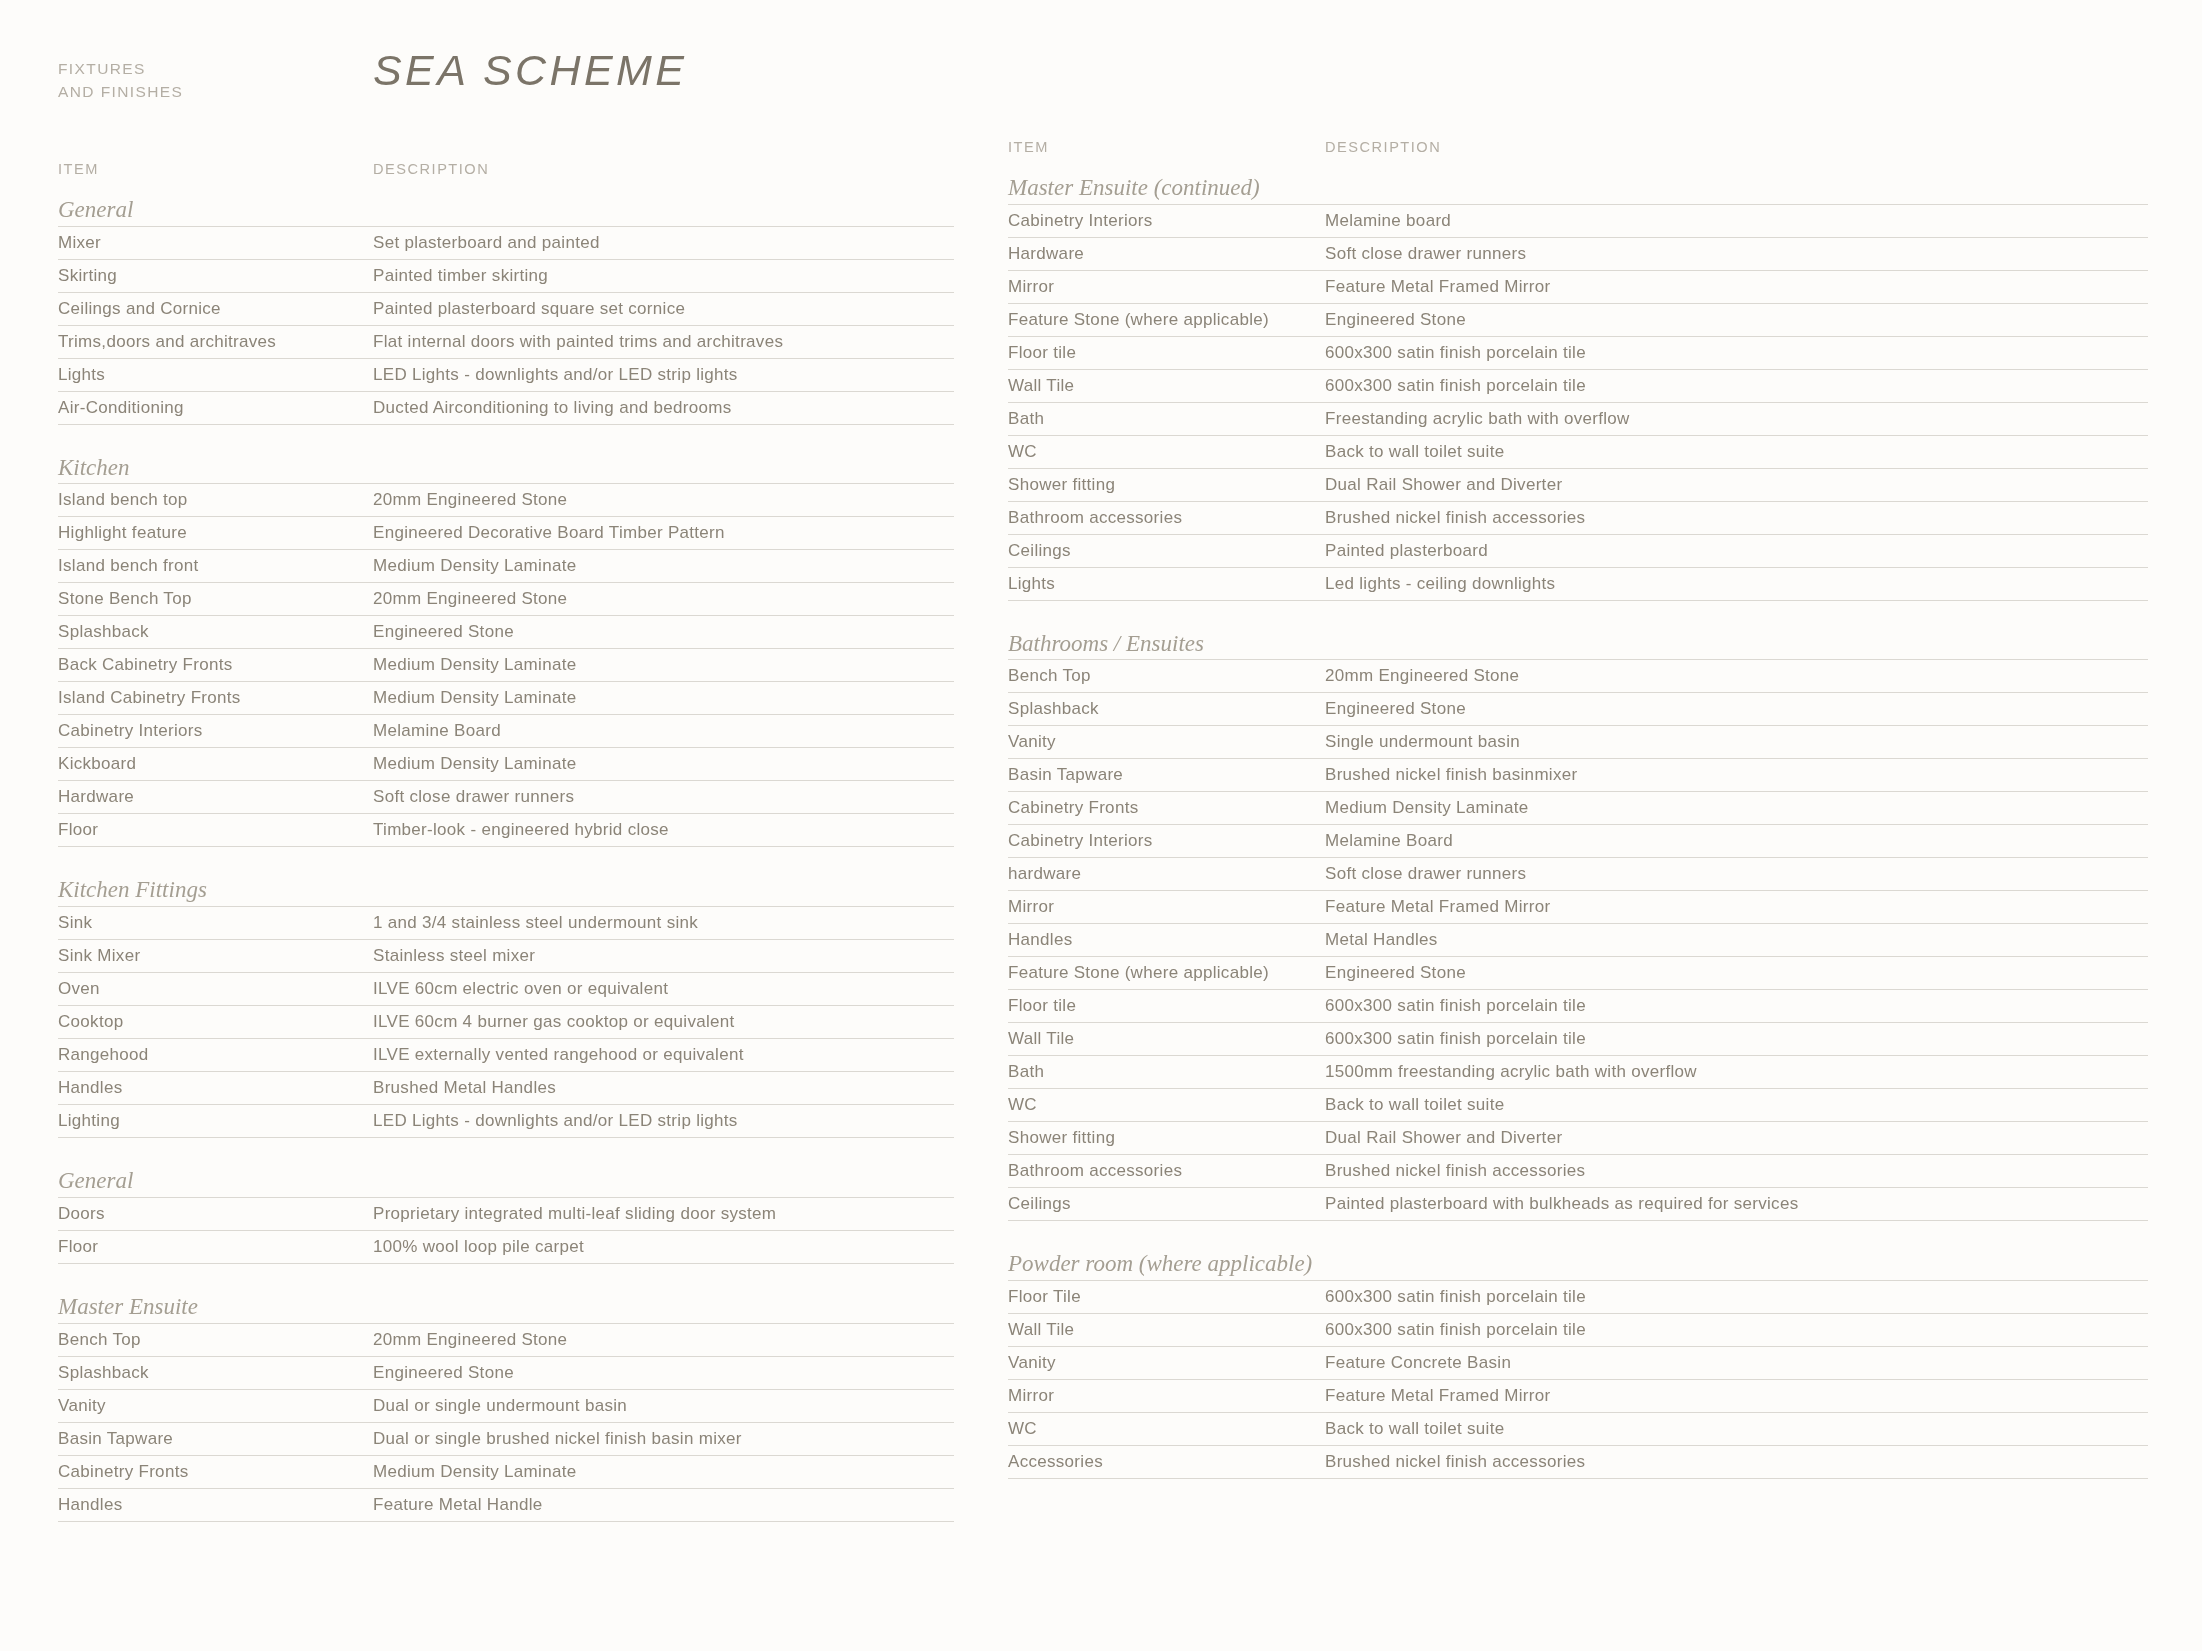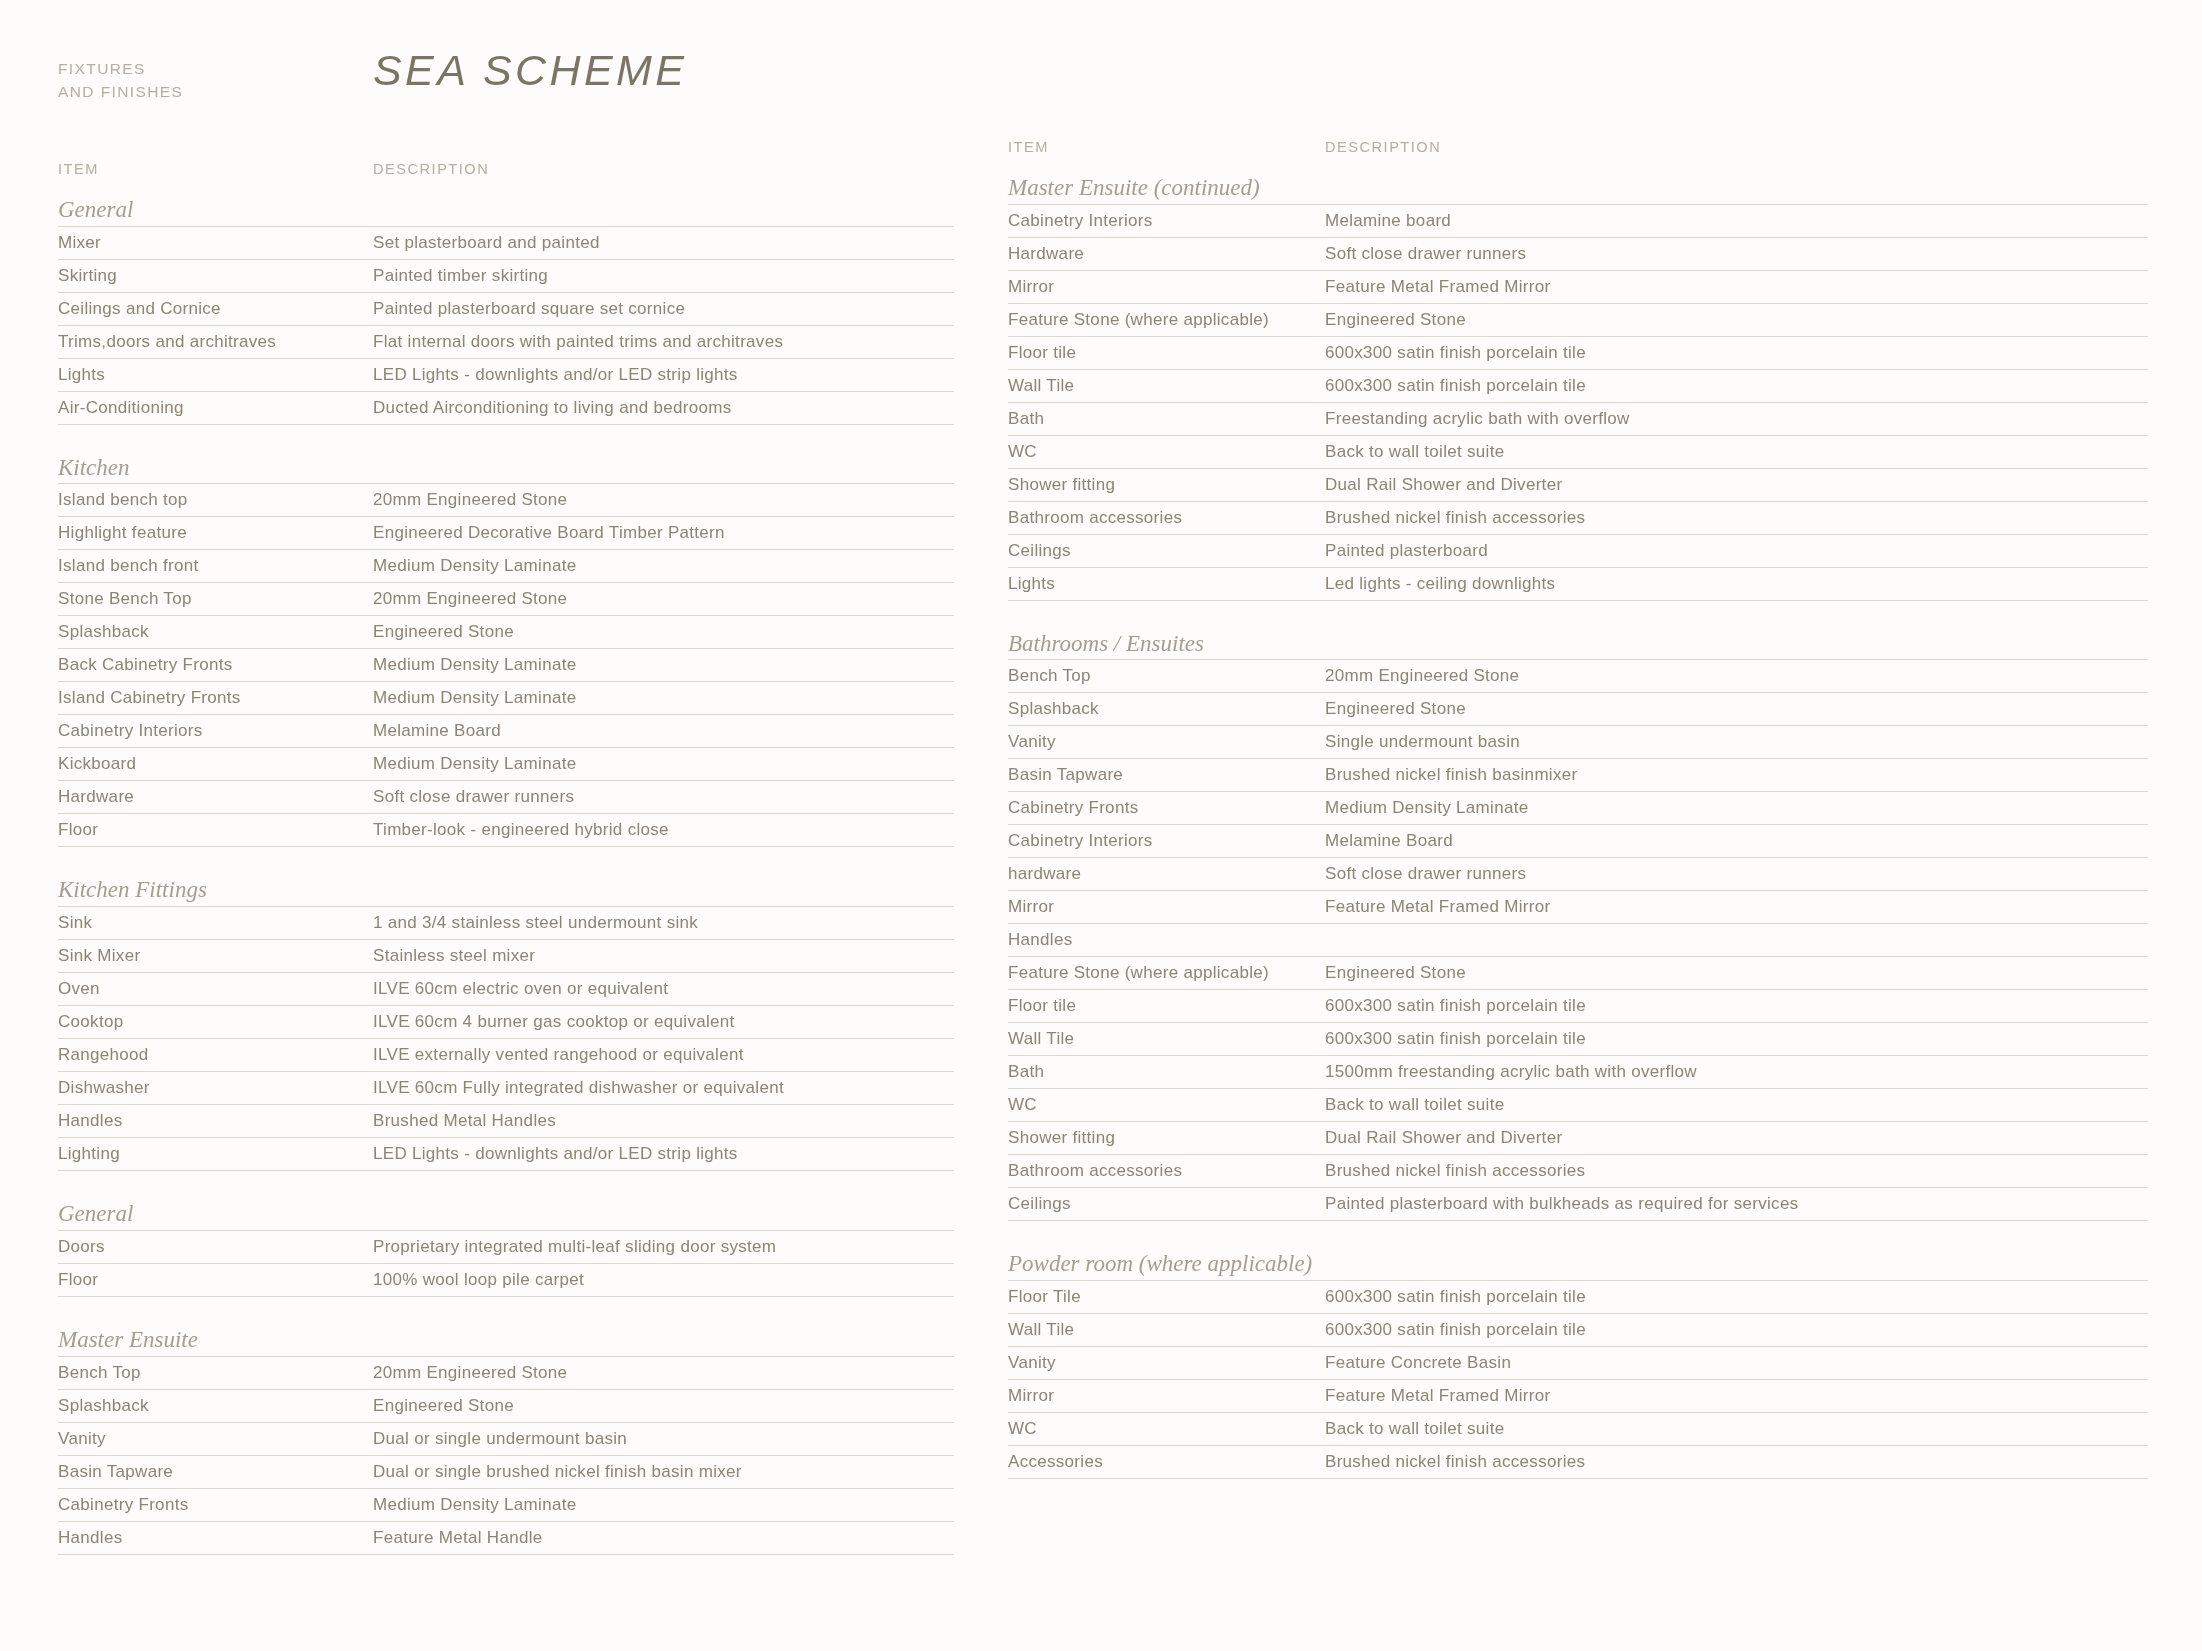--- a/index.html
+++ b/index.html
@@ -154,24 +154,20 @@
         </div>
         <div class="row">
           <span class="cell">Cooktop</span>
           <span class="cell">ILVE 60cm 4 burner gas cooktop or equivalent</span>
         </div>
         <div class="row">
           <span class="cell">Rangehood</span>
           <span class="cell">ILVE externally vented rangehood or equivalent</span>
         </div>
         <div class="row">
-          <span class="cell">Dishwasher</span>
-          <span class="cell">ILVE 60cm Fully integrated dishwasher or equivalent</span>
-        </div>
-        <div class="row">
           <span class="cell">Handles</span>
           <span class="cell">Brushed Metal Handles</span>
         </div>
         <div class="row">
           <span class="cell">Lighting</span>
           <span class="cell">LED Lights - downlights and/or LED strip lights</span>
         </div>
       </section>
       <section class="spec-section">
         <div class="section-title">General</div>
@@ -300,20 +296,21 @@
         <div class="row">
           <span class="cell">hardware</span>
           <span class="cell">Soft close drawer runners</span>
         </div>
         <div class="row">
           <span class="cell">Mirror</span>
           <span class="cell">Feature Metal Framed Mirror</span>
         </div>
         <div class="row">
           <span class="cell">Handles</span>
+          <span class="cell">Metal Handles</span>
         </div>
         <div class="row">
           <span class="cell">Feature Stone (where applicable)</span>
           <span class="cell">Engineered Stone</span>
         </div>
         <div class="row">
           <span class="cell">Floor tile</span>
           <span class="cell">600x300 satin finish porcelain tile</span>
         </div>
         <div class="row">

